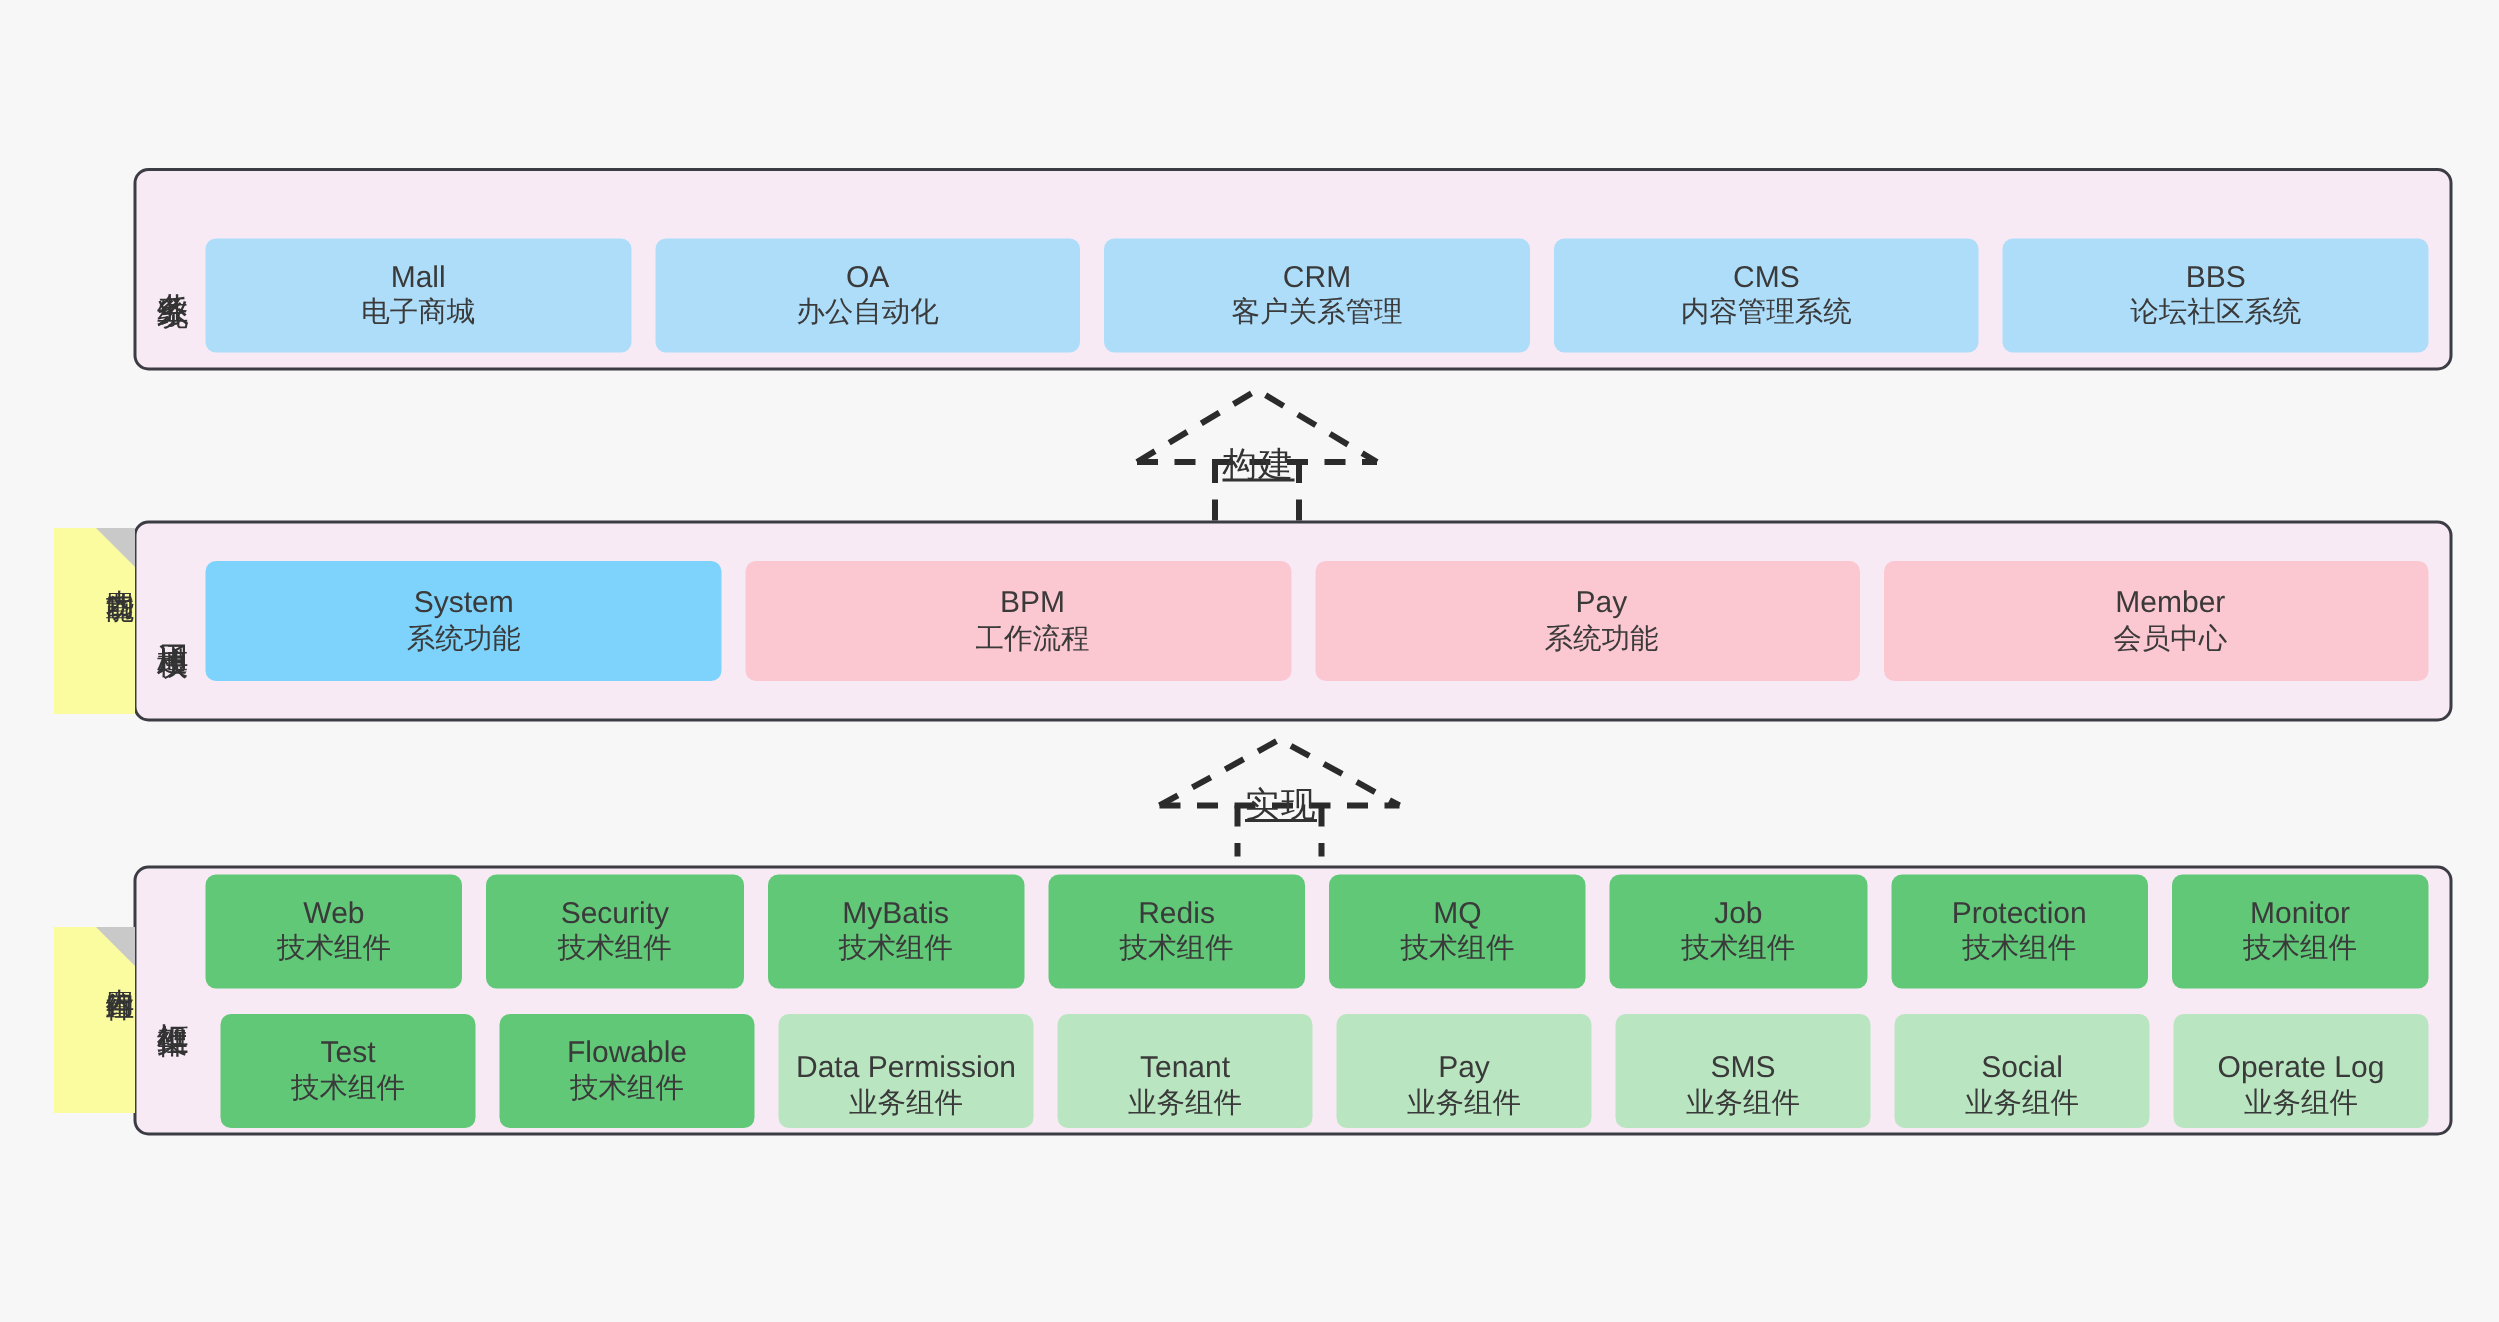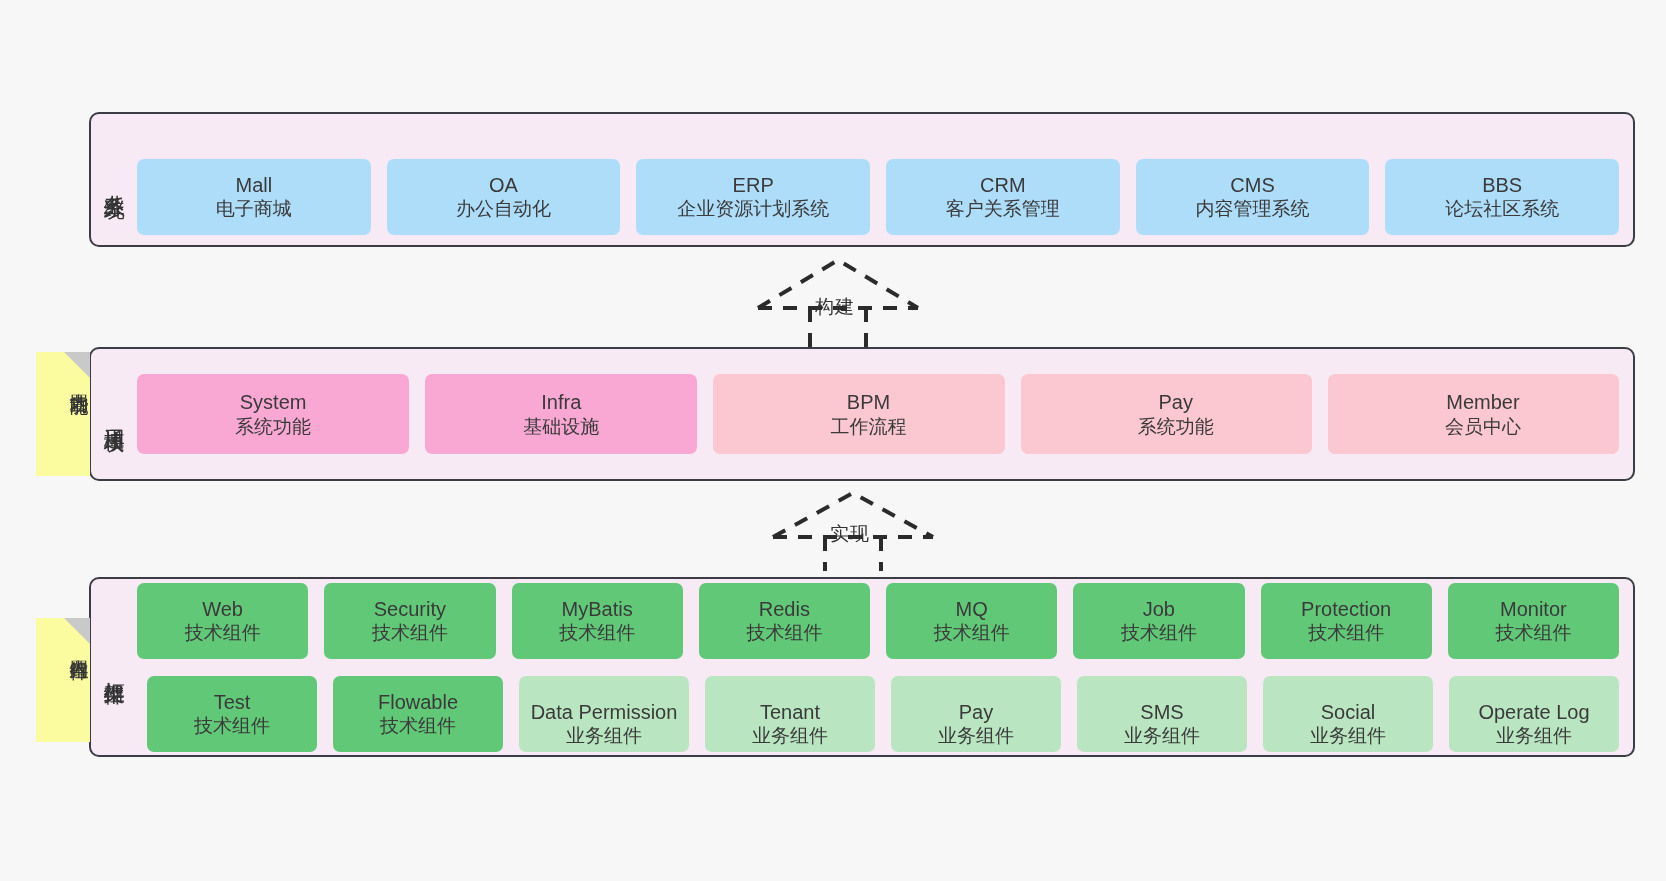--- a/index.html
+++ b/index.html
@@ -71,21 +71,21 @@
     justify-content: center;
     text-align: center;
     line-height: 1.22;
     box-sizing: border-box;
     padding: 4px 6px;
   }
   .card .t1 { font-size: 20px; }
   .card .t2 { font-size: 19px; }
 
   .blue   { background: #aeddfa; }
-  .red    { background: #f9a8d4; }
+  .red    { background: #7dd3fc; }
   .pink   { background: #fbc7d0; padding-left: 25px; }
   .green  { background: #61c878; }
   .lgreen { background: #b9e5c0; justify-content: flex-end; }
 
   
   #layer-business { left: 89px;  top: 112px; width: 1546px; height: 135px; }
   #layer-modules  { left: 89px;  top: 347px; width: 1546px; height: 134px; }
   #layer-frame    { left: 89px;  top: 577px; width: 1546px; height: 180px; }
 
   #layer-business .row { height: 76px; margin-top: 34px; }
@@ -126,48 +126,45 @@
   #sticky-modules { left: 36px; top: 352px; }
   #sticky-frame   { left: 36px; top: 618px; }
 
   
   .arrow { position: absolute; z-index: 2; }
   #arrow-build   { left: 748px; top: 256px; width: 180px; height: 92px; }
   #arrow-impl    { left: 763px; top: 489px; width: 180px; height: 82px; }
   .arrow svg { display: block; overflow: visible; }
   .arrow-label {
     position: absolute;
-    font-size: 19px;
+    font-size: 23px;
     color: #333;
     white-space: nowrap;
     letter-spacing: 1px;
+    text-decoration: underline;
   }
   #arrow-build .arrow-label { left: 67px; top: 38px; }
   #arrow-impl  .arrow-label { left: 67px; top: 32px; }
 </style>
 </head>
 <body>
 
 <div class="canvas">
 
   <div class="layer" id="layer-business">
     <div class="layer-title">业务系统</div>
     <div class="layer-body">
       <div class="row">
         <div class="card blue">
           <div class="t1">Mall</div>
           <div class="t2">电子商城</div>
         </div>
         <div class="card blue">
           <div class="t1">OA</div>
           <div class="t2">办公自动化</div>
-        </div>
-        <div class="card blue">
-          <div class="t1">ERP</div>
-          <div class="t2">企业资源计划系统</div>
         </div>
         <div class="card blue">
           <div class="t1">CRM</div>
           <div class="t2">客户关系管理</div>
         </div>
         <div class="card blue">
           <div class="t1">CMS</div>
           <div class="t2">内容管理系统</div>
         </div>
         <div class="card blue">
@@ -194,24 +191,20 @@
   </div>
 
   <div class="layer" id="layer-modules">
     <div class="layer-title">通用模块</div>
     <div class="layer-body">
       <div class="row">
         <div class="card red">
           <div class="t1">System</div>
           <div class="t2">系统功能</div>
         </div>
-        <div class="card red">
-          <div class="t1">Infra</div>
-          <div class="t2">基础设施</div>
-        </div>
         <div class="card pink">
           <div class="t1">BPM</div>
           <div class="t2">工作流程</div>
         </div>
         <div class="card pink">
           <div class="t1">Pay</div>
           <div class="t2">系统功能</div>
         </div>
         <div class="card pink">
           <div class="t1">Member</div>

